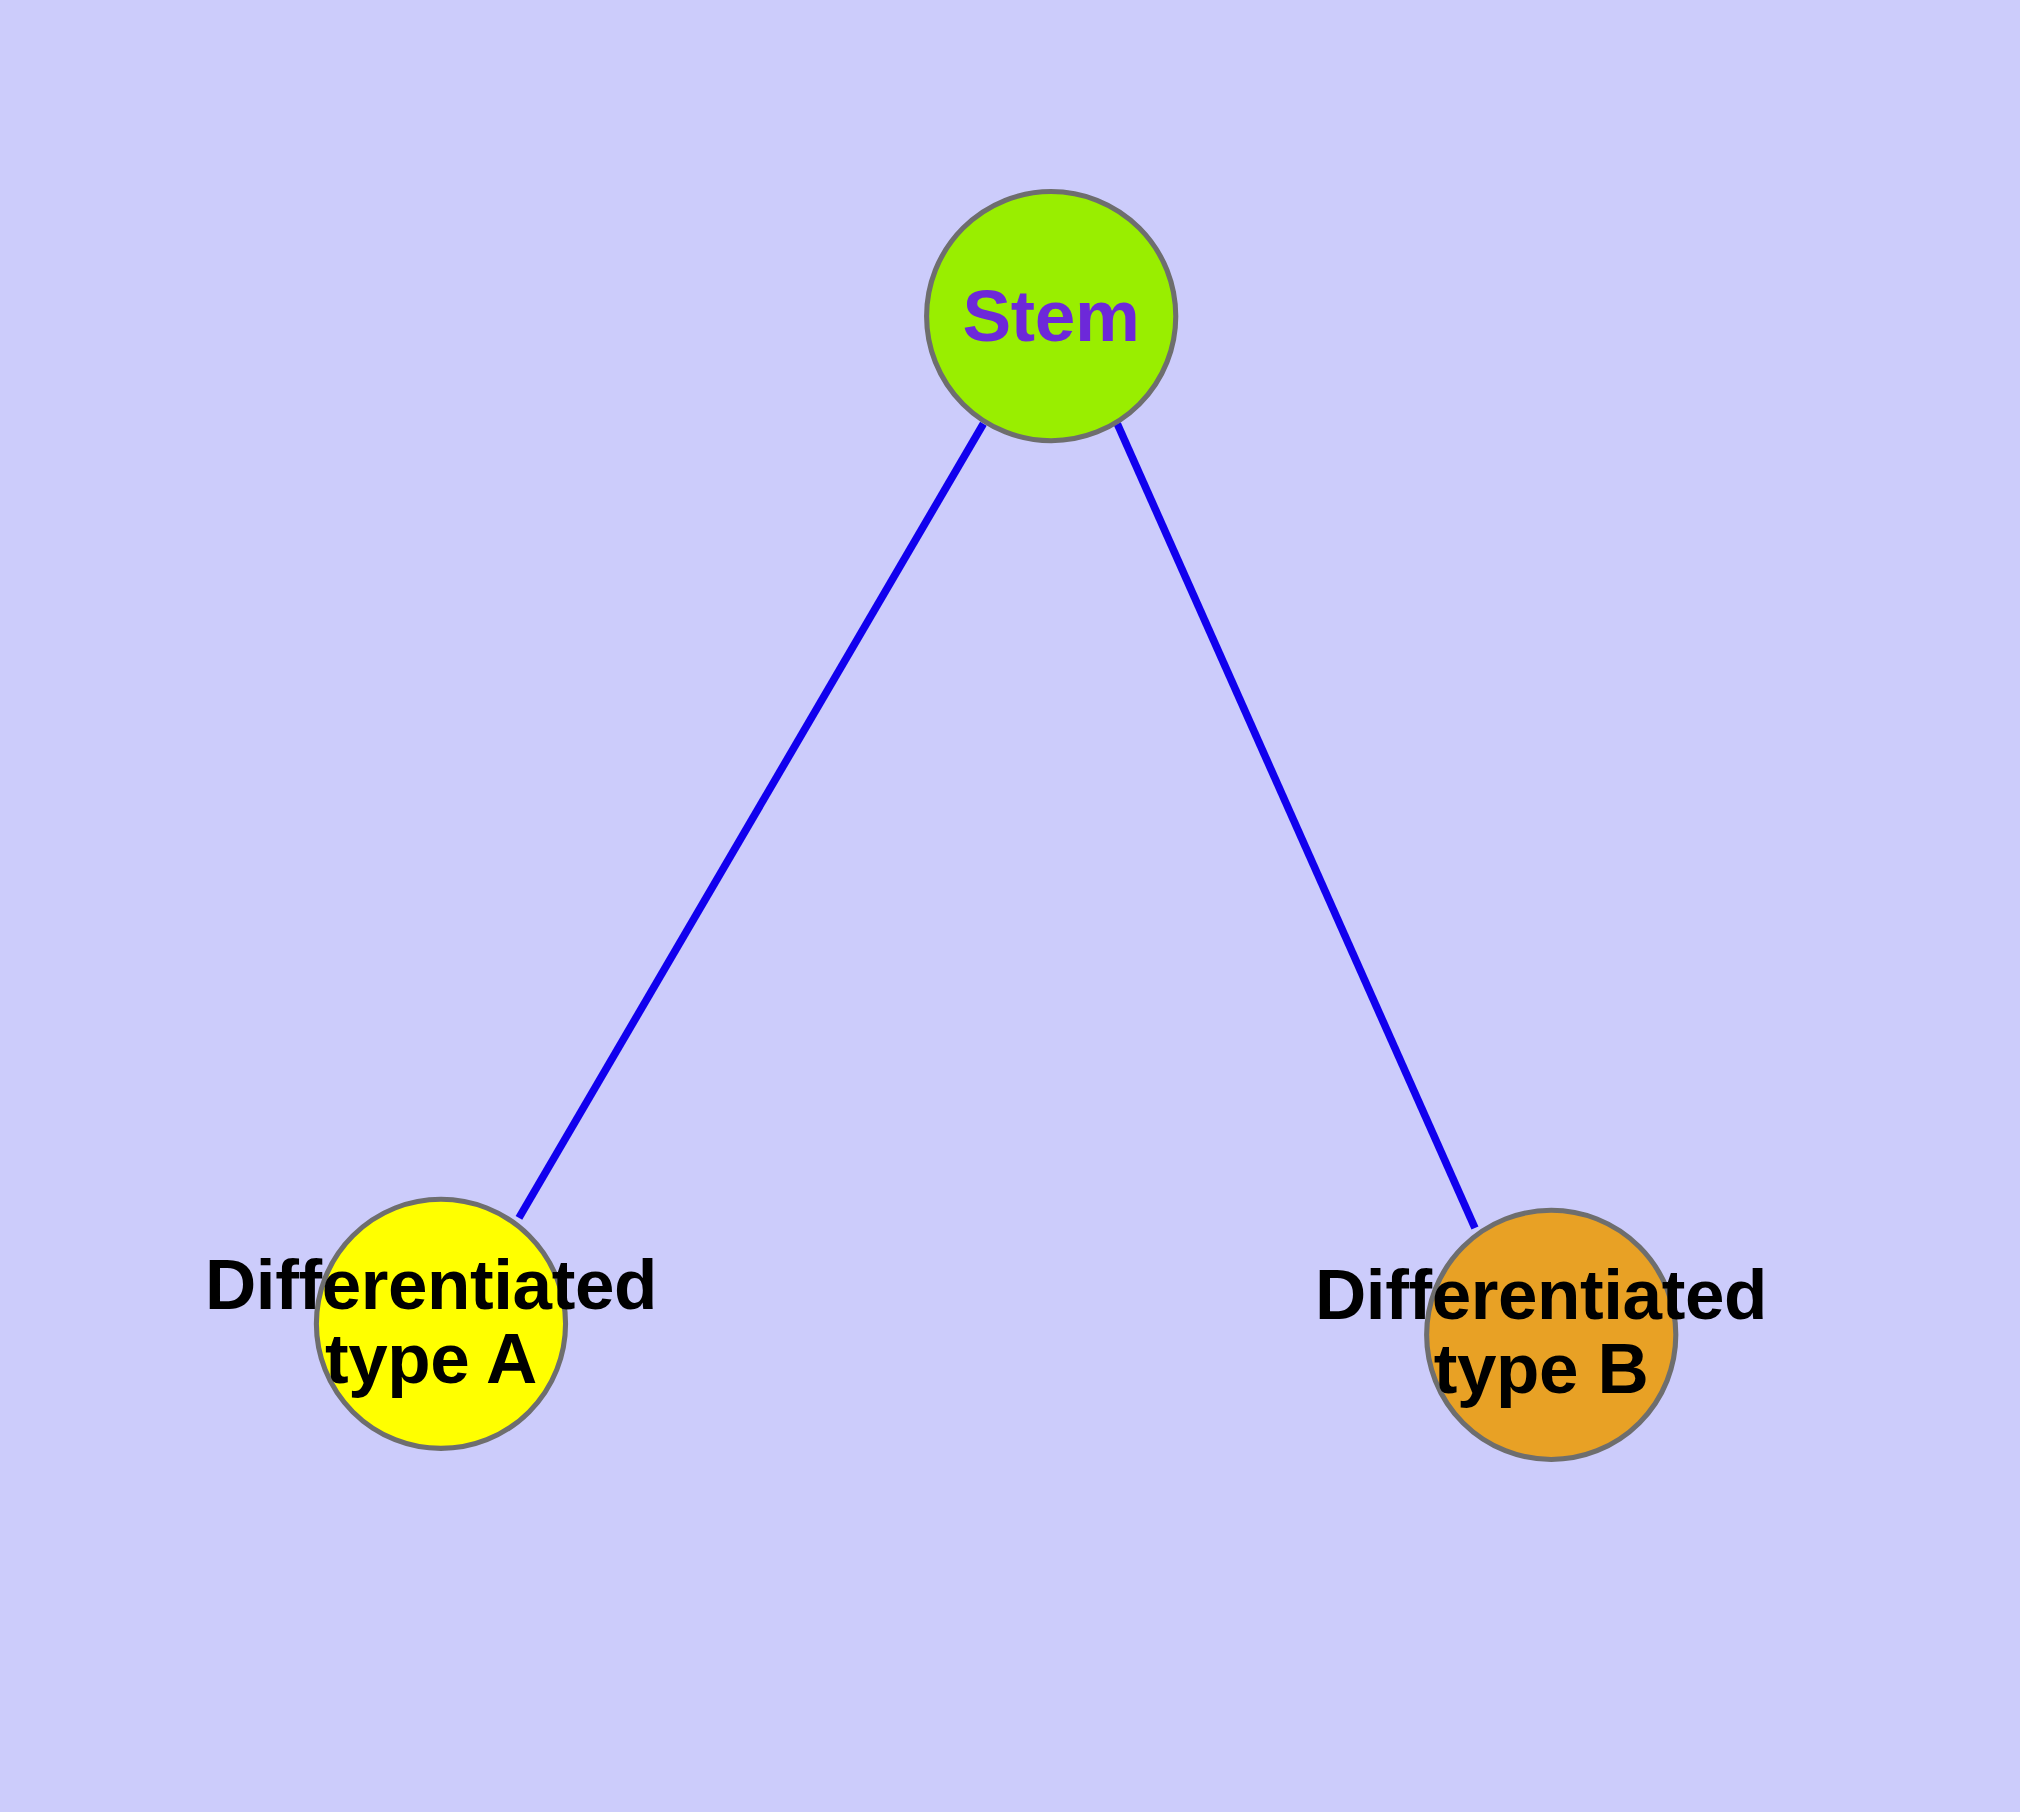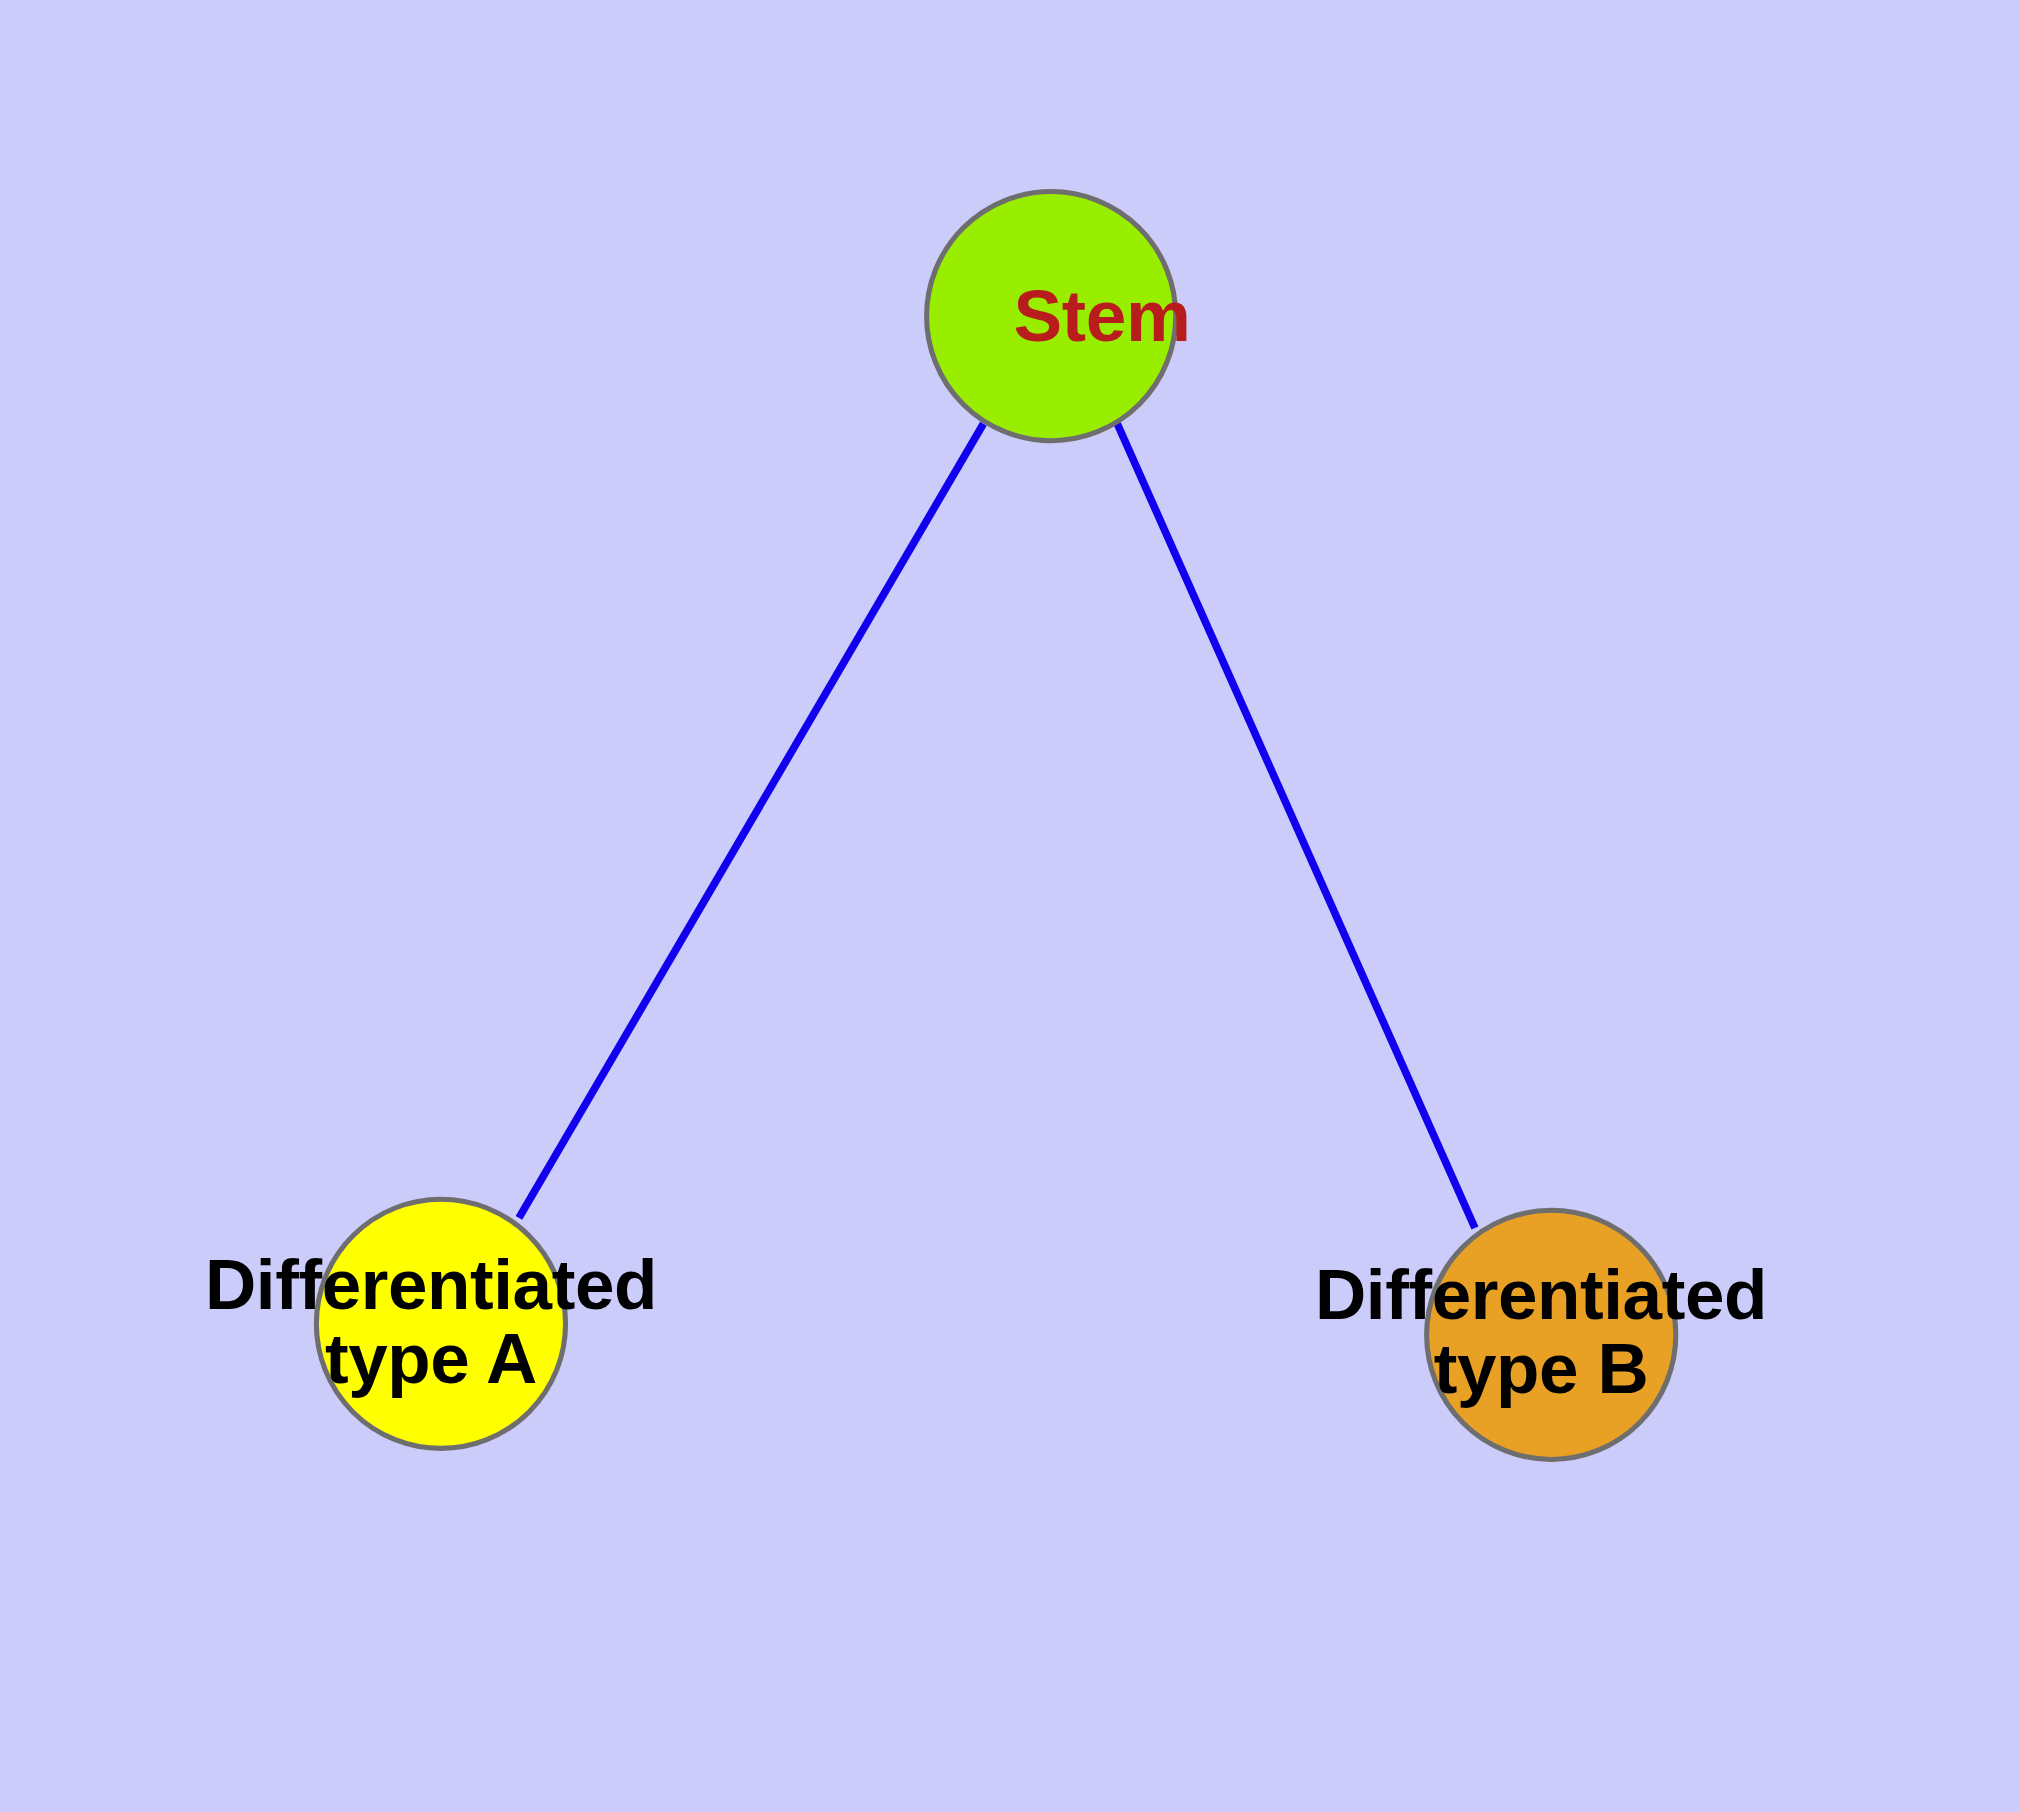--- a/index.html
+++ b/index.html
@@ -56,20 +56,20 @@
       <line class="graph-edge" x1="1160" y1="500" x2="612" y2="1437" stroke="#1100ee" stroke-width="9" stroke-linecap="butt"></line>
       <line class="graph-edge" x1="1318" y1="500" x2="1740" y2="1449" stroke="#1100ee" stroke-width="9" stroke-linecap="butt"></line>
     </g>
     <g>
       <circle class="graph-node" cx="1240" cy="373" r="147" fill="#99ee00" stroke="#6e6e6e" stroke-width="6"></circle>
       <circle class="graph-node" cx="520" cy="1562" r="147" fill="#ffff00" stroke="#6e6e6e" stroke-width="6"></circle>
       <circle class="graph-node" cx="1830" cy="1575" r="147" fill="#e8a125" stroke="#6e6e6e" stroke-width="6"></circle>
     </g>
   </svg>
 
-  <div class="node-label stem" style="left: 1102px; top: 316px; font-size: 73px; color: #b91c1c;">Stem</div>
+  <div class="node-label stem" style="left: 1051px; top: 316px; font-size: 73px; color: #6d28d9;">Stem</div>
   <div class="node-label leaf" style="left: 431px; top: 1322px; font-size: 71px; color: rgb(0, 0, 0);">Differentiated
 type A</div>
   <div class="node-label leaf" style="left: 1541px; top: 1332px; font-size: 71px; color: rgb(0, 0, 0);">Differentiated
 type B</div>
 
 </div>
 
 
 </body></html>

